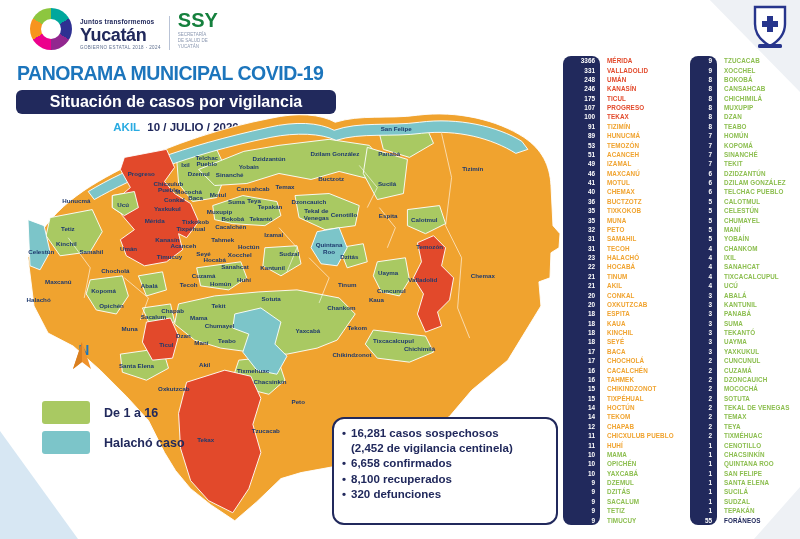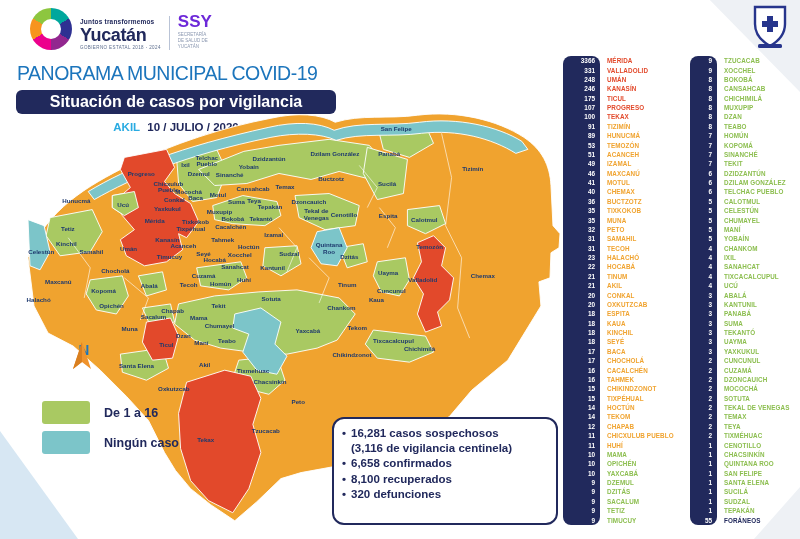--- a/index.html
+++ b/index.html
@@ -16,25 +16,25 @@
   .logo-wrap{position:absolute;left:30px;top:8px;display:flex;align-items:flex-end;gap:8px;}
   .knot{width:42px;height:42px;border-radius:50%;position:relative;
         background:conic-gradient(#00a79d 0 60deg,#2e3192 60deg 120deg,#92278f 120deg 180deg,
                    #ec008c 180deg 240deg,#f7941e 240deg 300deg,#8dc63f 300deg 360deg);}
   .knot::after{content:"";position:absolute;left:11px;top:11px;width:20px;height:20px;border-radius:50%;background:#fff;}
   .logo-text{line-height:1;}
   .logo-small{font-size:6.5px;font-weight:bold;color:#21295c;letter-spacing:.2px;}
   .logo-big{font-size:18px;font-weight:bold;color:#21295c;letter-spacing:-.4px;}
   .logo-sub{font-size:4.5px;color:#5a6b8c;margin-top:2px;letter-spacing:.4px;}
   .logo-divider{width:1px;height:34px;background:#b9c3d6;}
-  .ssy{font-size:17px;font-weight:bold;color:#6d28d9;line-height:1;}
+  .ssy{font-size:20px;font-weight:bold;color:#15803d;line-height:1;}
   .ssy-sub{font-size:4.5px;color:#8a97b0;line-height:1.3;margin-top:2px;}
   .shield{position:absolute;right:10px;top:4px;}
   
-  .title{position:absolute;left:17px;top:62px;font-size:19.5px;font-weight:normal;color:#1c75bc;
+  .title{position:absolute;left:17px;top:62px;font-size:19.5px;font-weight:bold;color:#1c75bc;
          letter-spacing:-.5px;white-space:nowrap;}
   .subtitle{position:absolute;left:16px;top:90px;width:300px;background:#21295c;color:#fff;
             font-size:16px;font-weight:bold;text-align:center;padding:3px 10px;border-radius:6px;}
   .fecha{position:absolute;left:16px;top:121px;width:320px;text-align:center;font-size:11.5px;font-weight:bold;color:#21295c;}
   .fecha .f{color:#29abe2;margin-right:4px;}
   
   .map{position:absolute;left:28px;top:106px;width:532px;height:424px;}
   .map svg{position:absolute;left:0;top:0;overflow:visible;}
   .map-labels{position:absolute;left:0;top:0;width:100%;height:100%;}
   .mlabel{position:absolute;transform:translate(-50%,-50%);font-size:6.2px;font-weight:bold;
@@ -276,28 +276,28 @@
     </div>
   </div>
 
   <div class="legend" id="legend">
       <div class="legend-row">
         <div class="swatch" style="background: rgb(169, 201, 98);"></div>
         <div class="legend-label">De 1 a 16</div>
       </div>
       <div class="legend-row">
         <div class="swatch" style="background: rgb(124, 197, 201);"></div>
-        <div class="legend-label">Ningún caso</div>
+        <div class="legend-label">Halachó caso</div>
       </div>
     </div>
 
   <div class="stats" id="stats">
       <div class="stat-row">
         <div class="stat-bullet">•</div>
-        <div class="stat-text">16,281 casos sospechosos<div class="stat-sub">(3,116 de vigilancia centinela)</div></div>
+        <div class="stat-text">16,281 casos sospechosos<div class="stat-sub">(2,452 de vigilancia centinela)</div></div>
       </div>
       <div class="stat-row">
         <div class="stat-bullet">•</div>
         <div class="stat-text">6,658 confirmados</div>
       </div>
       <div class="stat-row">
         <div class="stat-bullet">•</div>
         <div class="stat-text">8,100 recuperados</div>
       </div>
       <div class="stat-row">

